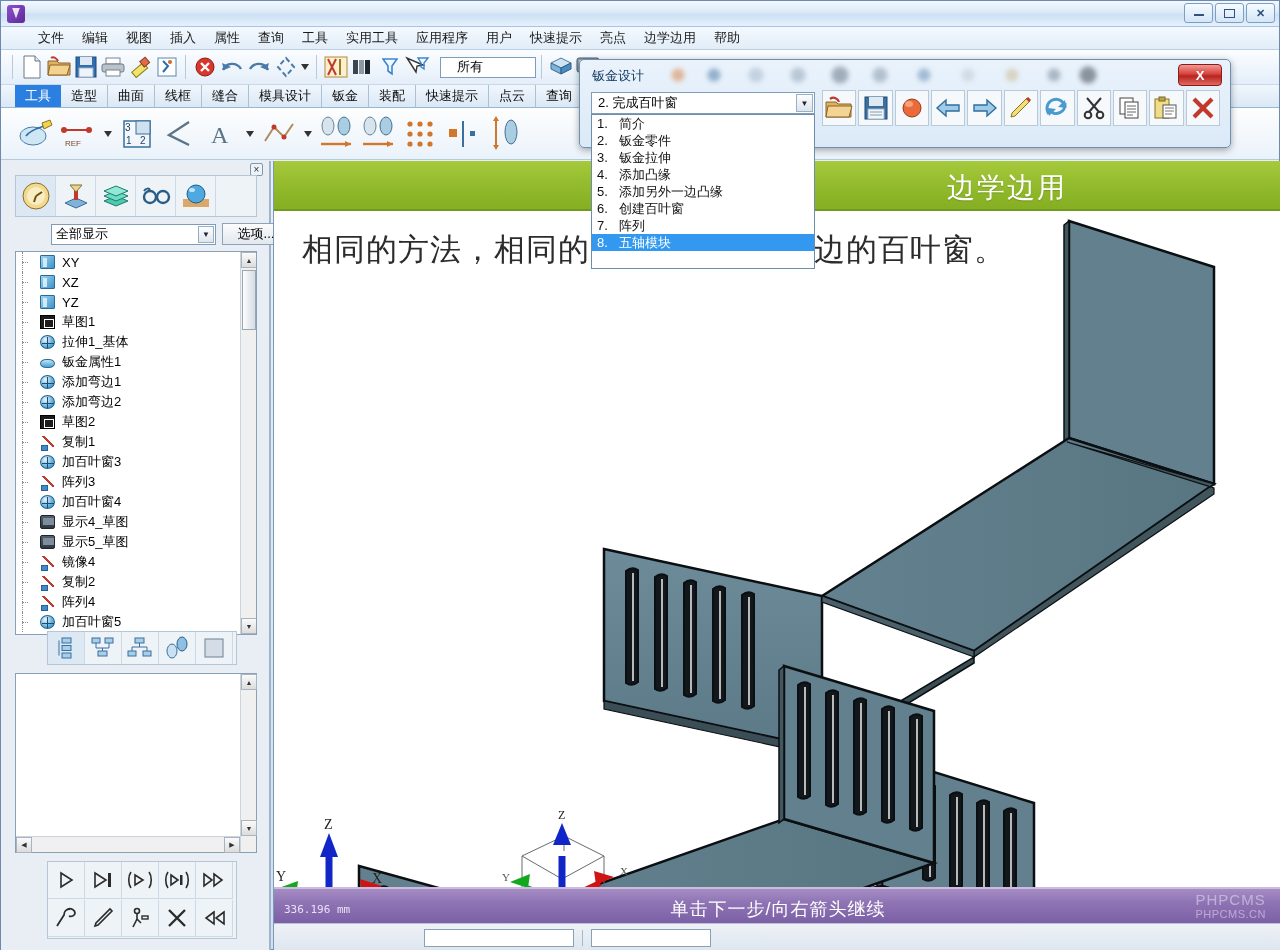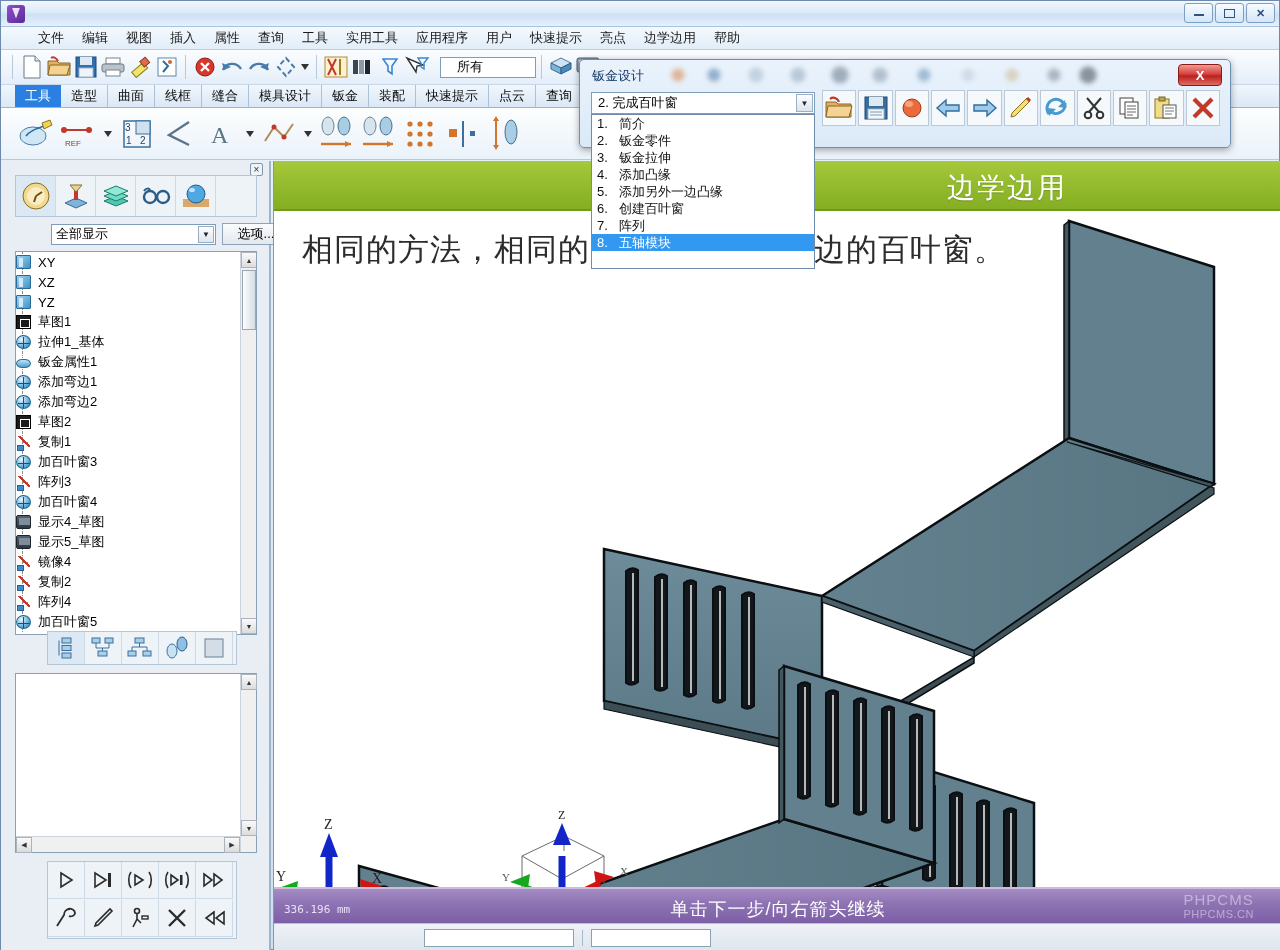--- a/index.html
+++ b/index.html
@@ -145,21 +145,21 @@
     width:68px;height:22px; background:linear-gradient(180deg,#fbfcfd,#e2e8ee);
     border:1px solid #8ea3b7; font-size:13px; display:flex;align-items:center;justify-content:center;
   }
 
   #tree{
     position:absolute; left:14px; top:90px; width:242px; height:138px;
     background:#fff; border:1px solid #8aa0b5; overflow:hidden;
   }
   #tree-inner{ position:absolute; left:0; top:0; right:16px; }
   .tnode{
-    height:20px; display:flex; align-items:center; padding-left:0; gap:5px;
+    height:20px; display:flex; align-items:center; padding-left:24px; gap:5px;
     font-size:13px; color:#000; white-space:nowrap; position:relative;
   }
   .tnode:before{
     content:""; position:absolute; left:6px; top:0; bottom:0; width:1px;
     border-left:1px dotted #8c8c8c;
   }
   .tnode .dash{ position:absolute; left:6px; top:10px; width:6px;height:1px;
                 border-top:1px dotted #8c8c8c;}
   .tnode .tlabel{ margin-left:2px; }
   .ticon{ width:15px;height:14px;flex:0 0 auto; position:relative; z-index:2;}
@@ -242,21 +242,21 @@
   }
   #purplebar .pb-center{
     position:absolute; left:0; right:0; top:8px; text-align:center;
     color:#fff; font-size:18px; letter-spacing:1px;
   }
   #purplebar .pb-coord{
     position:absolute; left:10px; top:14px; color:#e9e0f5; font-size:11px;
     font-family:"DejaVu Sans Mono", monospace;
   }
   #wm{
-    position:absolute; right:28px; top:2px; color:#e7def3; opacity:.55;
+    position:absolute; right:16px; top:2px; color:#e7def3; opacity:.55;
     font-size:15px; font-family:"Liberation Sans", sans-serif; letter-spacing:1px;
   }
   #wm .small{ font-size:11px; display:block; text-align:left; letter-spacing:0.5px;}
 
   #bottomstrip{
     position:absolute; left:0; bottom:0; width:1008px; height:28px;
     background:linear-gradient(180deg,#eef2f7,#dde5ee);
     border-top:1px solid #b4c4d4;
     display:flex; align-items:center; padding-left:150px; gap:8px; font-size:12px;
     overflow:hidden;

